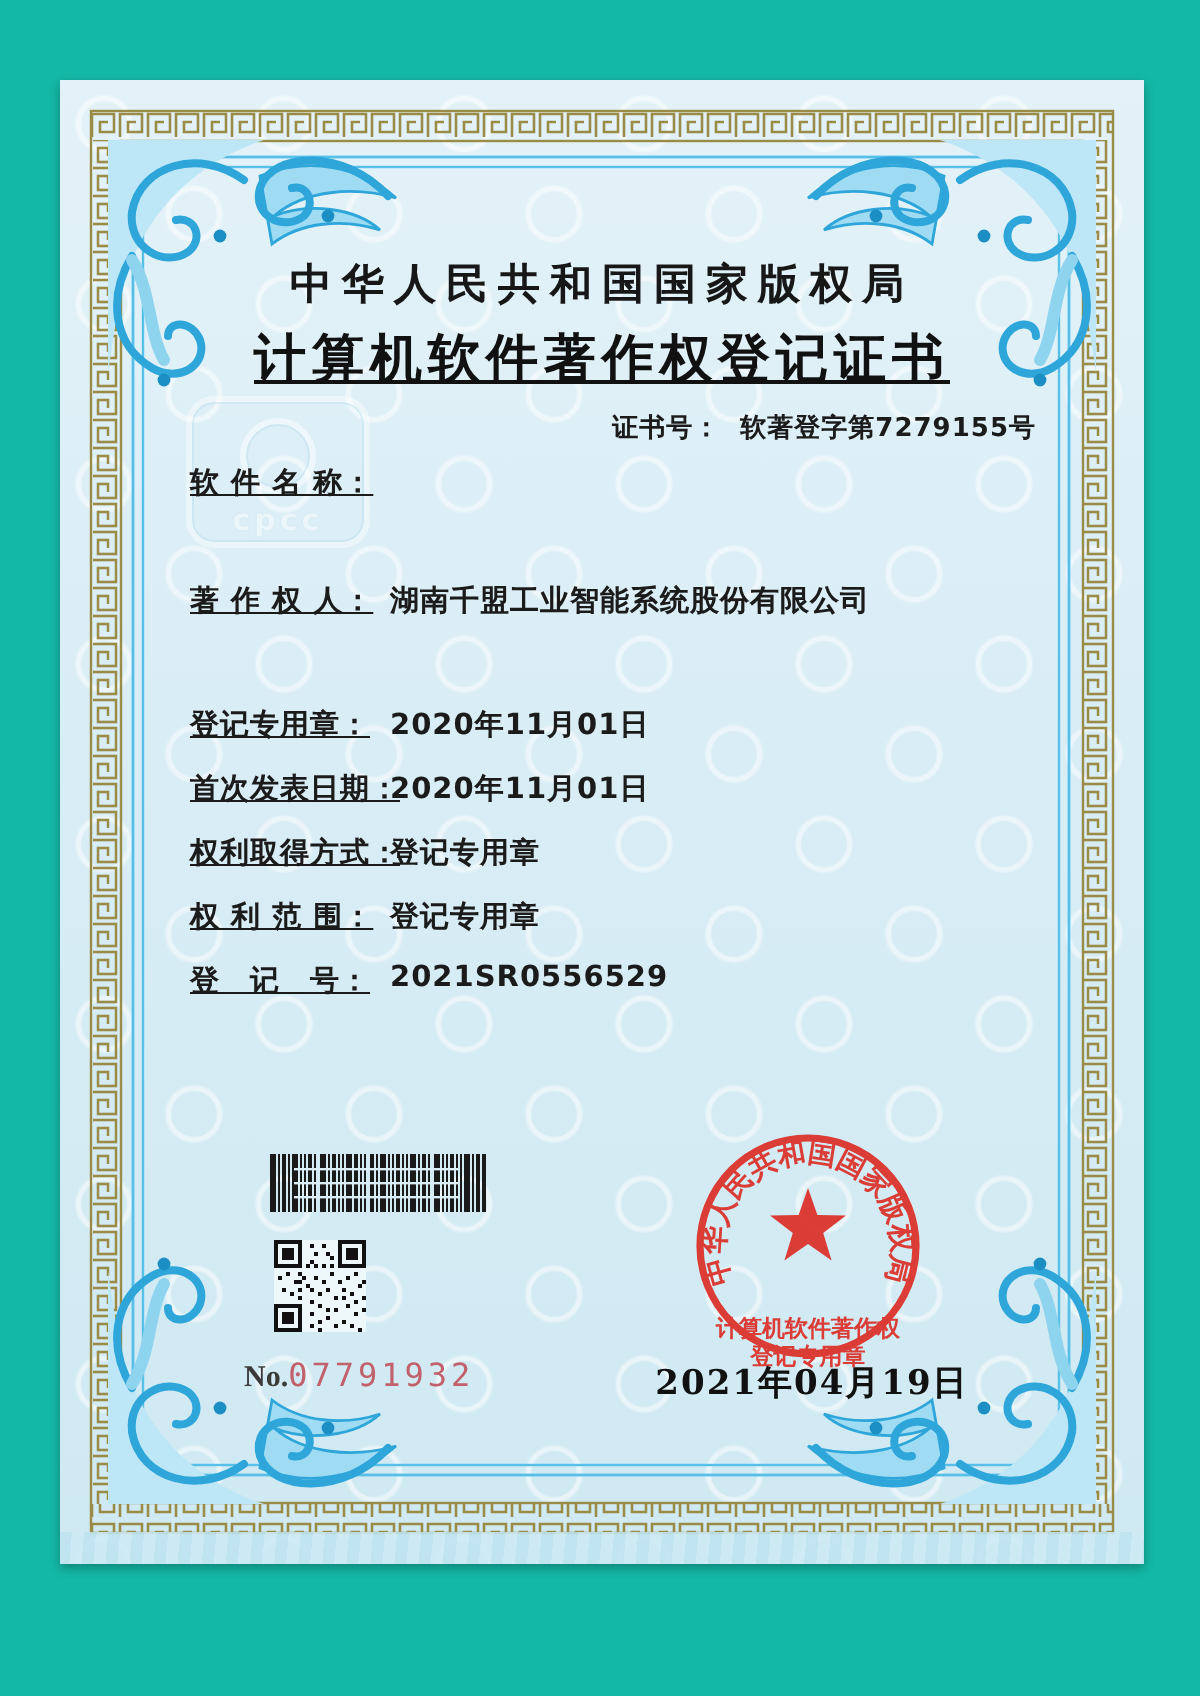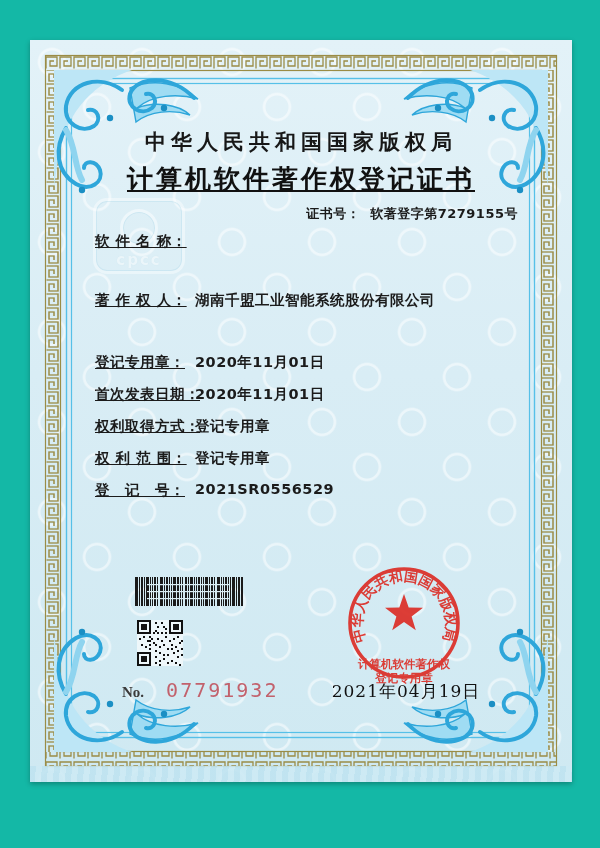--- a/index.html
+++ b/index.html
@@ -77,28 +77,28 @@
 
   .barcode { position:absolute; left:105px; top:537px; }
   .qrcode  { position:absolute; left:107px; top:580px; }
 
   .serial {
     position:absolute; left:92px; top:638px; font-size:15px;
     font-family:"Liberation Serif", serif; color:#3a3a3a; font-weight:bold;
   }
   .serial .num {
     font-family:"DejaVu Sans Mono", monospace; color:#c2616c;
-    letter-spacing:2px; margin-left:22px; font-weight:normal; font-size:20px;
+    letter-spacing:2px; margin-left:0; font-weight:normal; font-size:16px;
   }
 
   .seal { position:absolute; left:299px; top:508px; opacity:.9; }
 
   .issue-date {
     position:absolute; left:294px; top:640px; width:164px; text-align:center;
-    font-family:"DejaVu Serif", serif; font-weight:normal; font-size:17px;
+    font-family:"DejaVu Serif", serif; font-weight:bold; font-size:17px;
     color:#111; letter-spacing:1px;
   }
 </style>
 </head>
 <body>
 
 <div class="stage">
   <div class="paper">
 
     <svg class="frame" width="542" height="742" viewBox="0 0 542 742">

